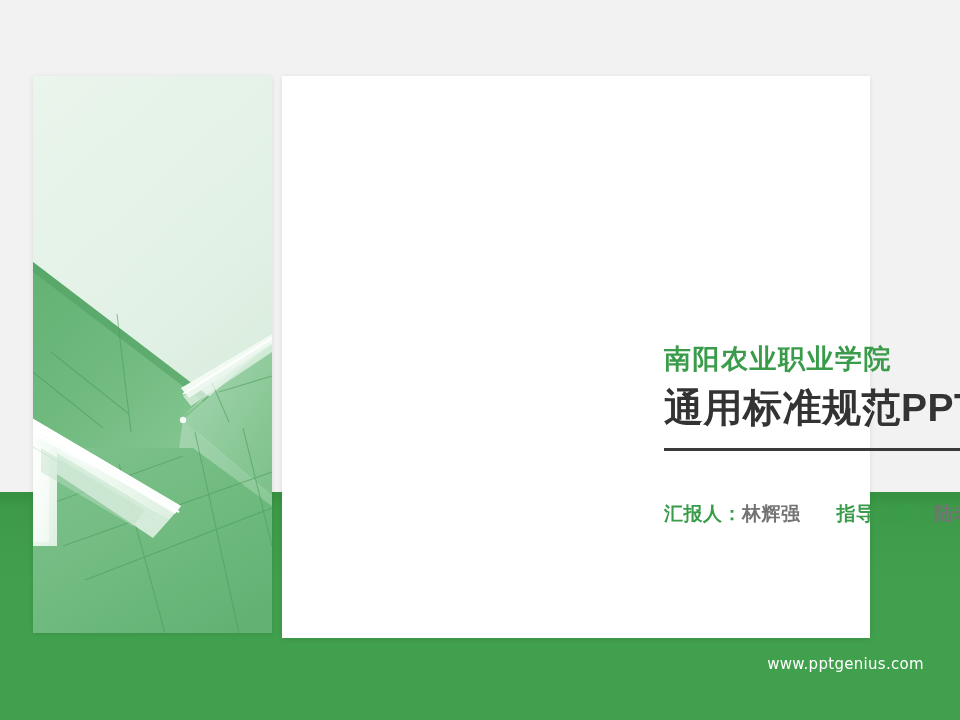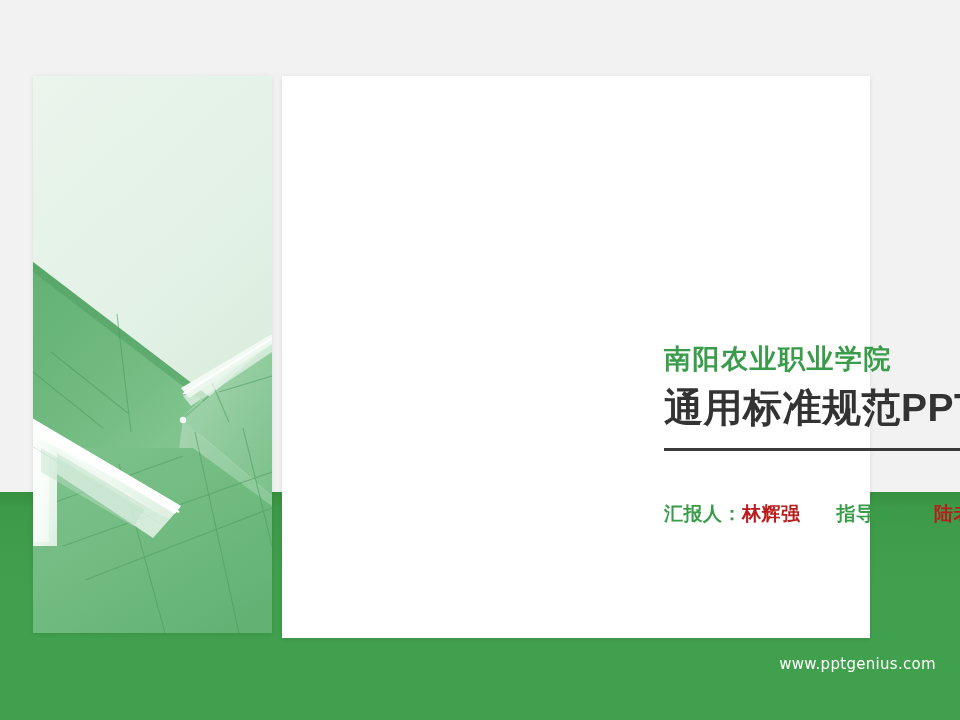--- a/index.html
+++ b/index.html
@@ -12,21 +12,21 @@
   }
 
   
   #green-band {
     position:absolute;
     left:0; top:492px; width:960px; height:228px;
     background:linear-gradient(180deg,#35913f 0%,#3d9a49 7%,#41a04e 40%,#41a04e 100%);
   }
   #watermark {
     position:absolute;
-    right:24px; bottom:47px;
+    right:36px; bottom:47px;
     color:#ffffff;
     font-size:15px;
     letter-spacing:.3px;
     font-family:"DejaVu Sans","Liberation Sans",sans-serif;
     white-space:nowrap;
   }
 
   
   #content-card {
     position:absolute;
@@ -82,21 +82,21 @@
     white-space:nowrap;
   }
   .meta-item { display:flex; align-items:flex-end; }
   .meta-item + .meta-item { margin-left:36px; }
   .meta-label {
     font-size:19px; font-weight:bold;
     color:#3a9c4a; letter-spacing:.5px;
   }
   .meta-value {
     font-size:19px; font-weight:bold;
-    color:#b91c1c; letter-spacing:.5px;
+    color:#737373; letter-spacing:.5px;
   }
 </style>
 </head>
 <body>
 
 <div id="green-band">
   <div id="watermark">www.pptgenius.com</div>
 </div>
 
 <div id="photo-panel">

